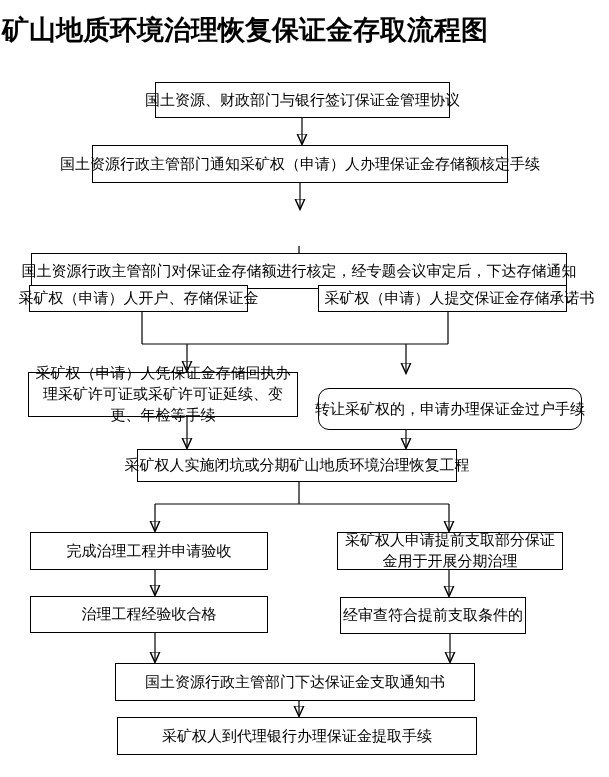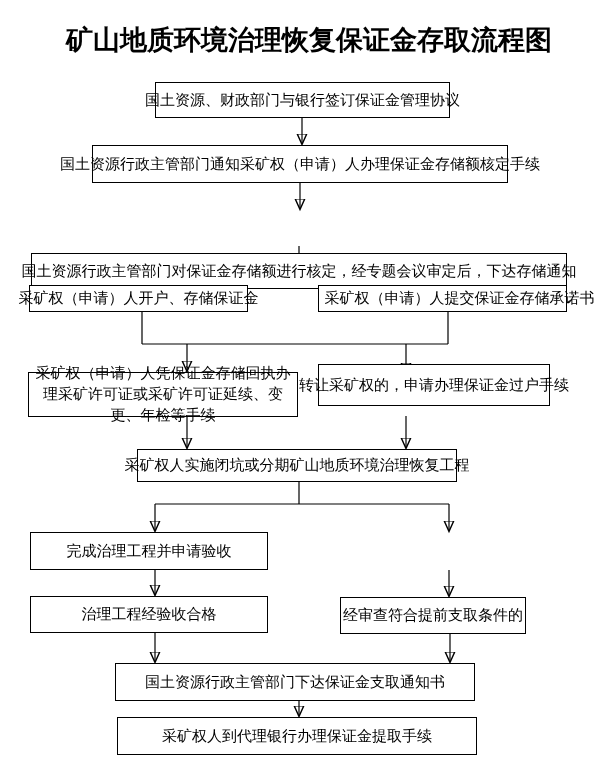--- a/index.html
+++ b/index.html
@@ -10,22 +10,22 @@
     background: #ffffff;
     font-family: "Liberation Serif", "DejaVu Serif", serif;
     color: #000;
     overflow: hidden;
   }
   .title {
     position: absolute;
     left: 0;
     top: 10px;
     width: 594px;
-    margin: 12px;
-    text-align: center;
+    margin: 2px;
+    text-align: left;
     font-size: 27px;
     font-weight: bold;
     letter-spacing: 0px;
     white-space: nowrap;
   }
   .connectors {
     position: absolute;
     left: 0;
     top: 0;
   }
@@ -95,26 +95,27 @@
   <div class="node" style="left:92px;  top:145px; width:416px; height:38px;">国土资源行政主管部门通知采矿权（申请）人办理保证金存储额核定手续</div>
 
   <div class="node" style="left:31px;  top:210px; width:536px; height:36px;margin-top:43px;">国土资源行政主管部门对保证金存储额进行核定，经专题会议审定后，下达存储通知</div>
 
   <div class="node" style="left:29px;  top:285px; width:219px; height:27px;">采矿权（申请）人开户、存储保证金</div>
 
   <div class="node" style="left:318px; top:285px; width:249px; height:27px;padding-left:34px;">采矿权（申请）人提交保证金存储承诺书</div>
 
   <div class="node wrap" style="left:28px; top:372px; width:270px; height:45px;">采矿权（申请）人凭保证金存储回执办理采矿许可证或采矿许可证延续、变更、年检等手续</div>
 
-  <div class="node" style="left:318px; top:364px; width:232px; height:42px;">转让采矿权的，申请办理保证金过户手续</div>
+  <div class="node" style="left:318px; top:388px; width:264px; height:42px;border-radius:11px;">转让采矿权的，申请办理保证金过户手续</div>
 
   <div class="node" style="left:137px; top:449px; width:320px; height:33px;">采矿权人实施闭坑或分期矿山地质环境治理恢复工程</div>
 
   <div class="node" style="left:30px;  top:532px; width:238px; height:38px;">完成治理工程并申请验收</div>
 
+  <div class="node wrap" style="left:337px; top:532px; width:226px; height:38px;">采矿权人申请提前支取部分保证金用于开展分期治理</div>
 
   <div class="node" style="left:30px;  top:596px; width:238px; height:37px;">治理工程经验收合格</div>
 
   <div class="node" style="left:340px; top:597px; width:186px; height:37px;">经审查符合提前支取条件的</div>
 
   <div class="node" style="left:115px; top:663px; width:360px; height:38px;">国土资源行政主管部门下达保证金支取通知书</div>
 
   <div class="node" style="left:117px; top:717px; width:360px; height:38px;">采矿权人到代理银行办理保证金提取手续</div>
 
 </div>

